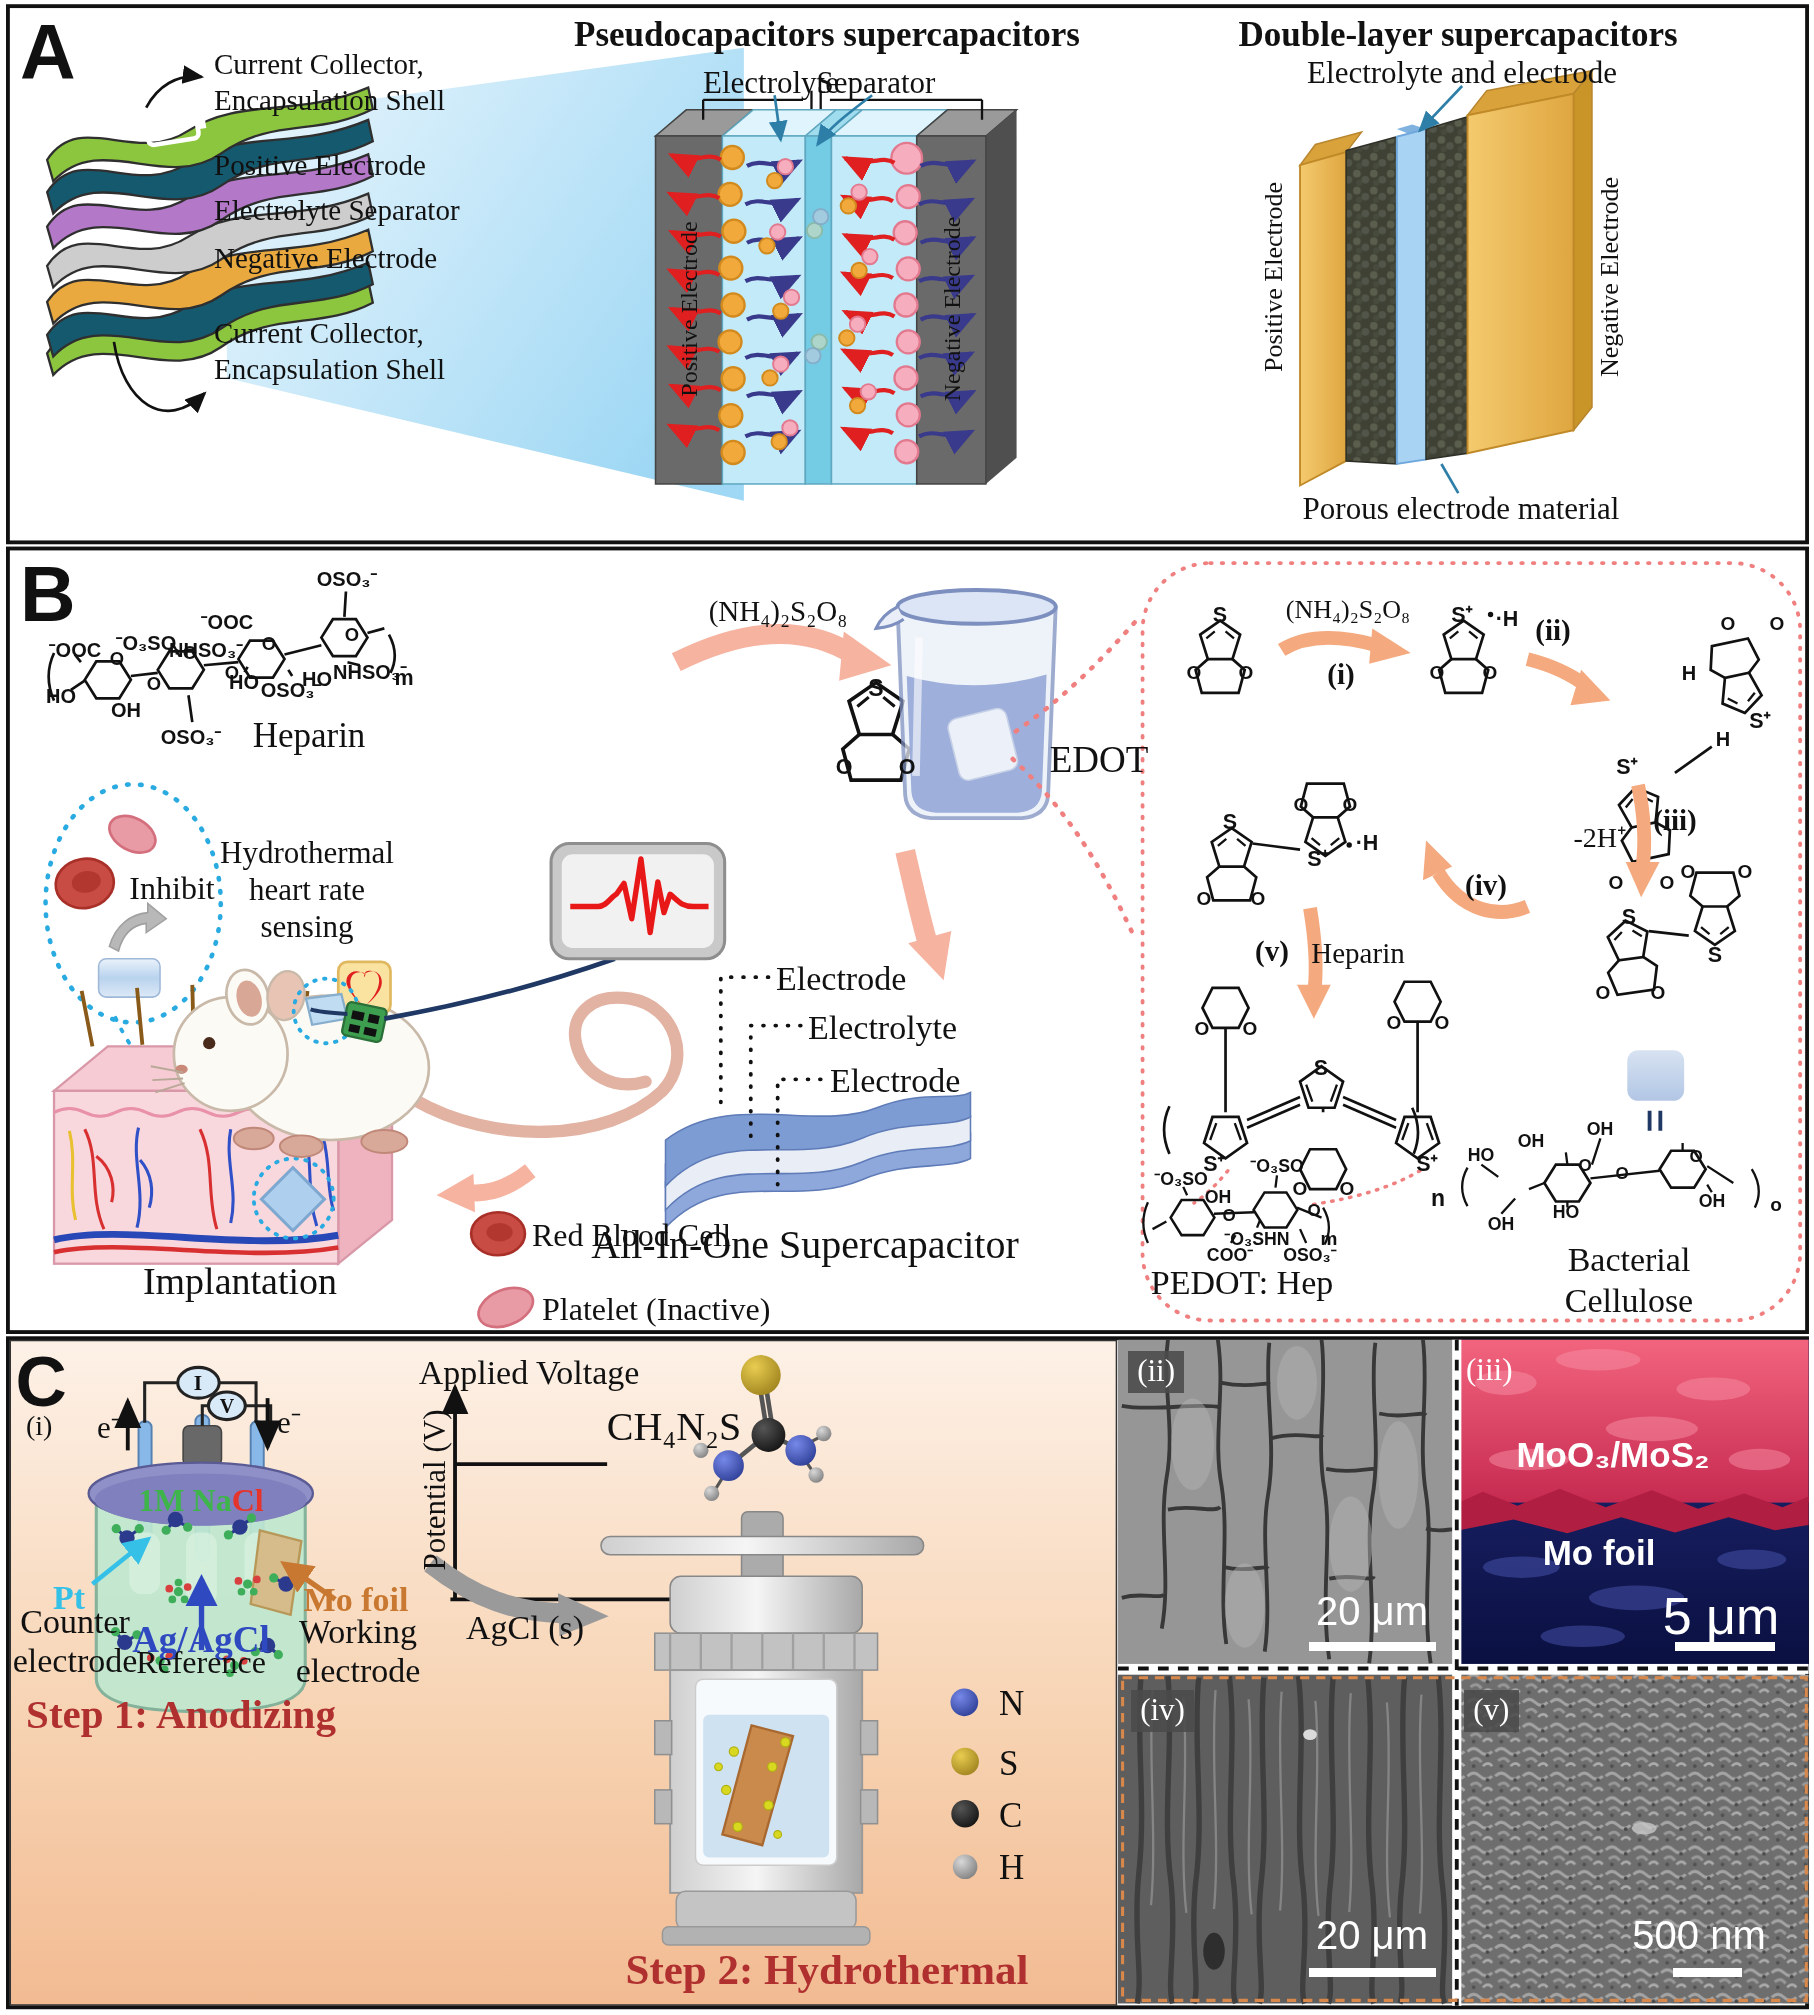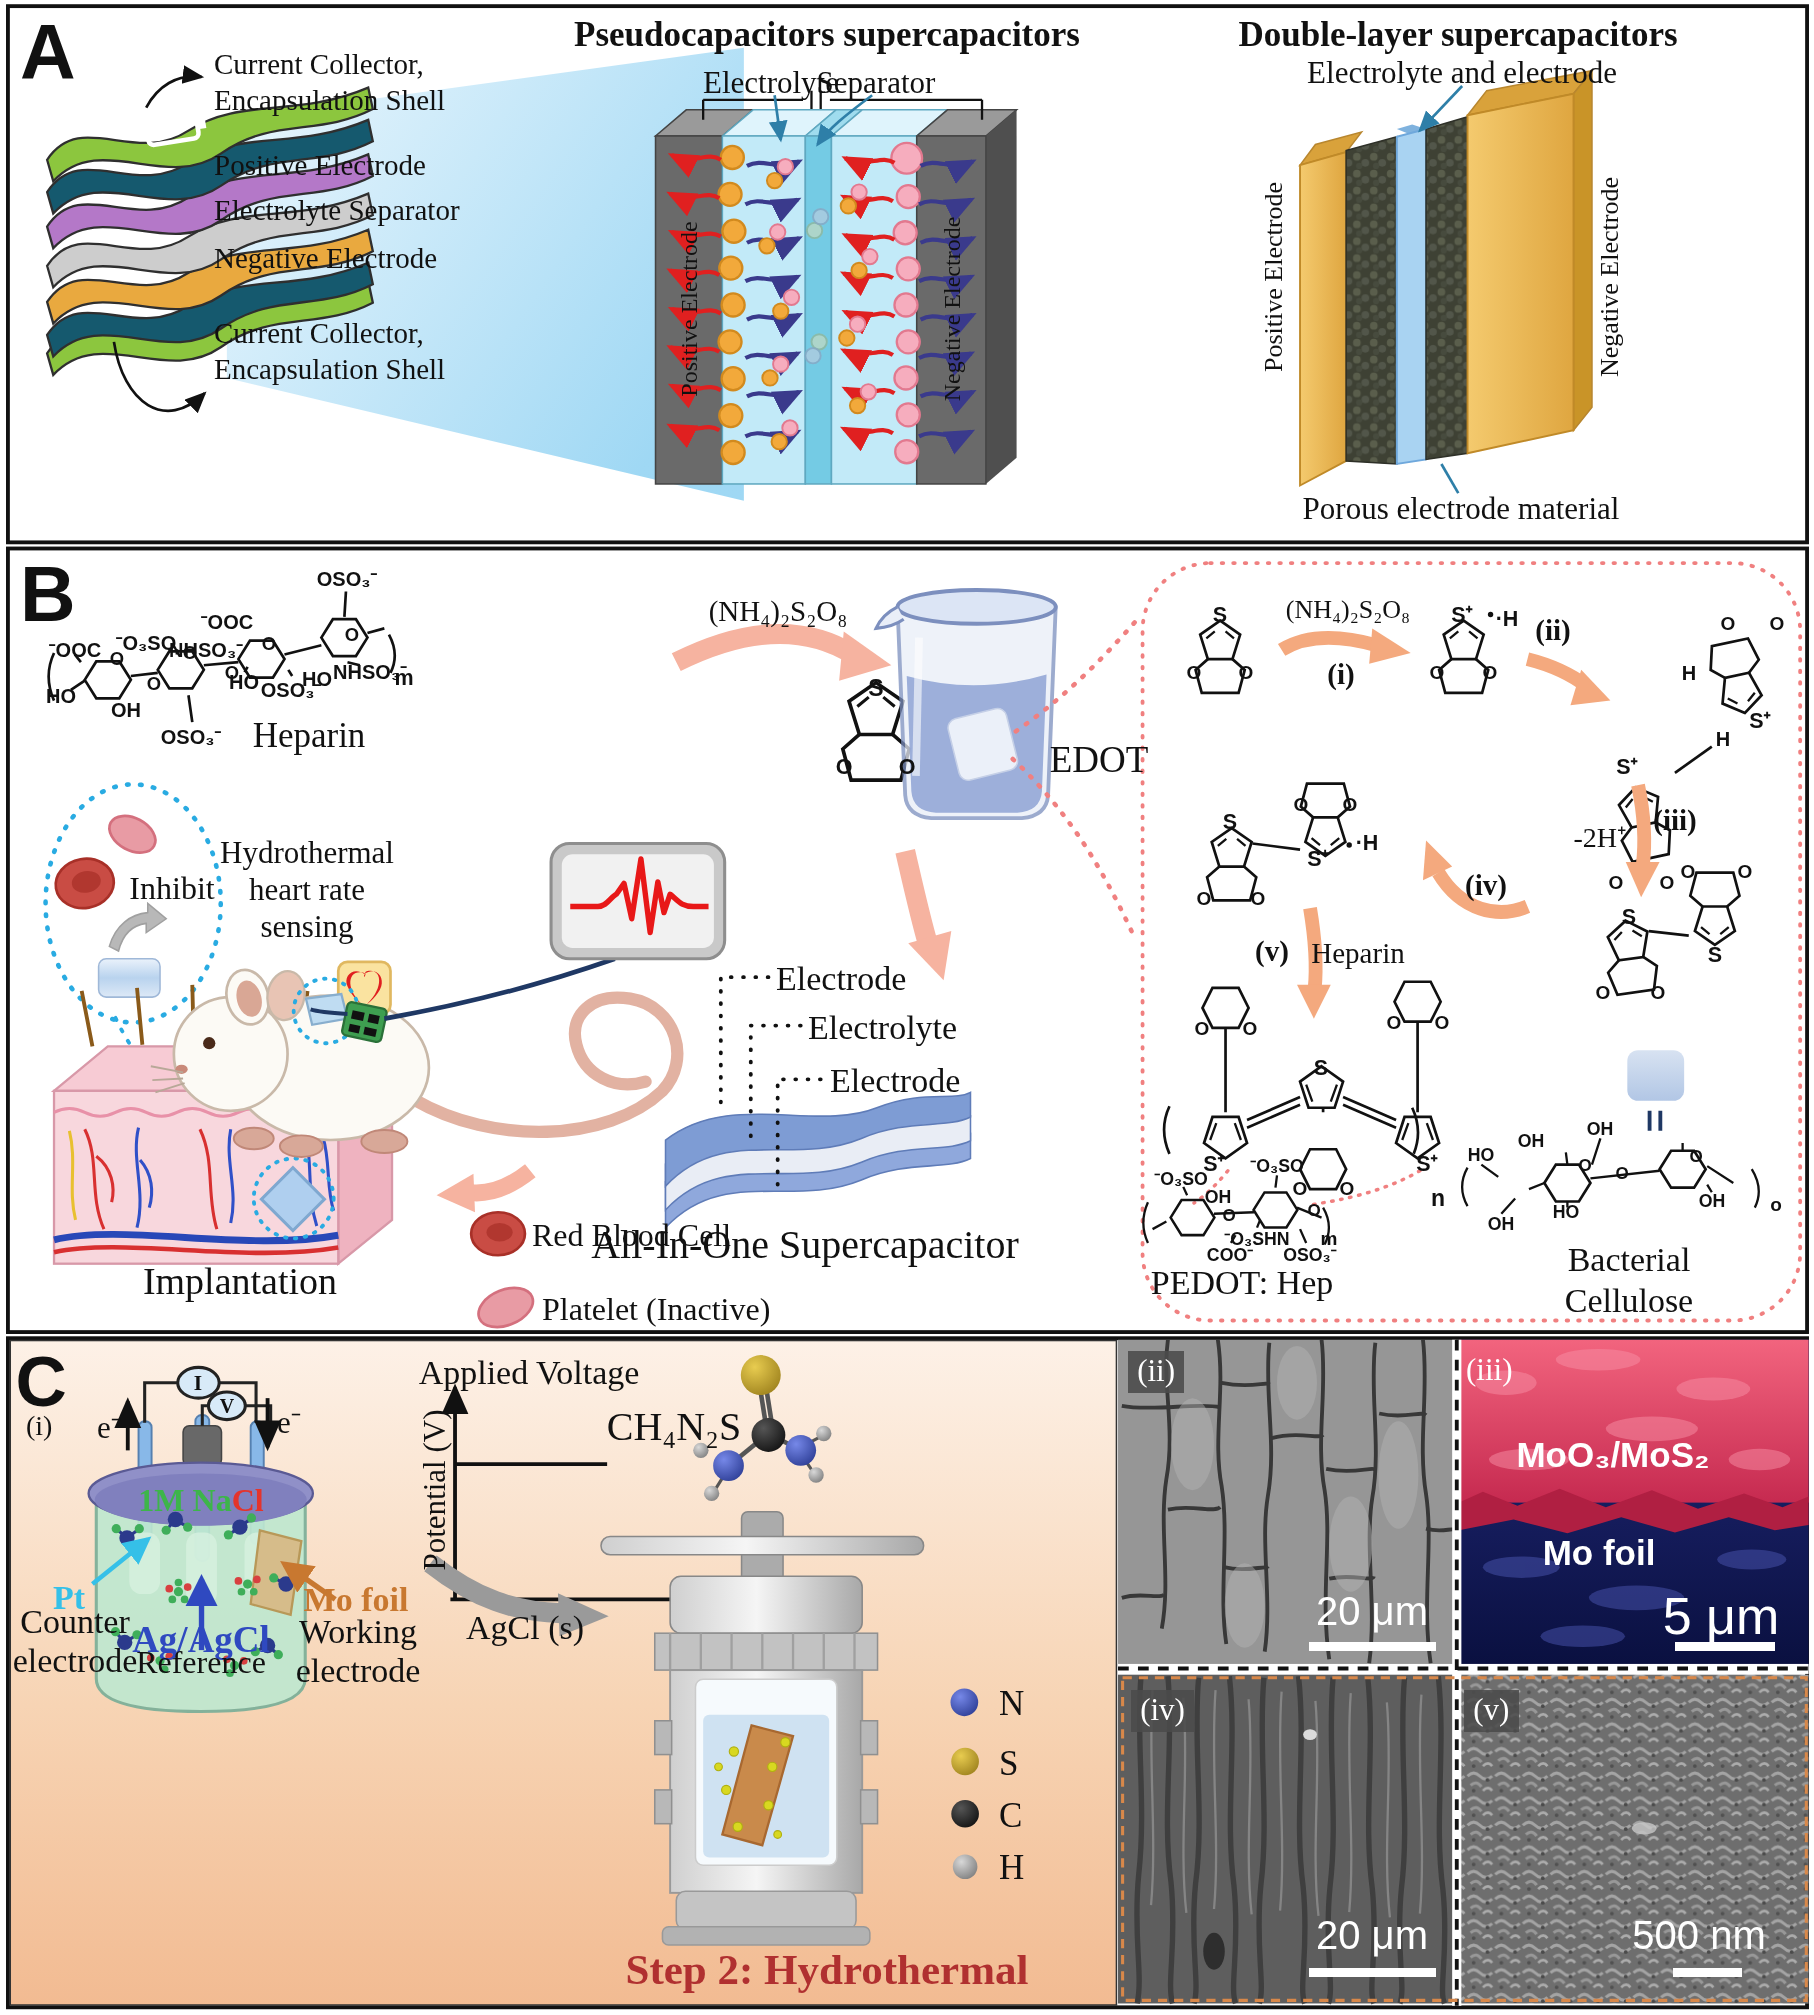--- a/index.html
+++ b/index.html
@@ -750,20 +750,21 @@
 <div class="t ser b ct" style="left:227px;top:1406px;font-size:20px;">V</div>
 <div class="t ser b ct" style="left:201px;top:1500px;font-size:32px;white-space:nowrap;"><span style="color:#3DB54A">1M Na</span><span style="color:#E4342C">Cl</span></div>
 <div class="t ser b ct" style="left:69px;top:1598px;font-size:34px;color:#35C0E8;">Pt</div>
 <div class="t ser ct pre" style="left:75px;top:1641px;font-size:34px;line-height:1.15;">Counter
 electrode</div>
 <div class="t ser b cx" style="left:201px;top:1618px;font-size:37px;color:#2F49C0;white-space:nowrap;">Ag/AgCl</div>
 <div class="t ser cx" style="left:201px;top:1644px;font-size:32px;">Reference</div>
 <div class="t ser b cx" style="left:356px;top:1581px;font-size:34px;color:#C87830;white-space:nowrap;">Mo foil</div>
 <div class="t ser cx pre" style="left:358px;top:1612px;font-size:34px;line-height:1.15;">Working
 electrode</div>
+<div class="t ser b cx" style="left:181px;top:1690px;font-size:41px;color:#B03030;white-space:nowrap;">Step 1: Anodizing</div>
 <div class="t ser cx" style="left:529px;top:1354px;font-size:34px;white-space:nowrap;">Applied Voltage</div>
 <div class="t ser vrt" style="left:435px;top:1490px;font-size:31px;">Potential (V)</div>
 <div class="t ser cx" style="left:525px;top:1609px;font-size:34px;white-space:nowrap;">AgCl (s)</div>
 <div class="t ser cx" style="left:674px;top:1403px;font-size:40px;white-space:nowrap;">CH₄N₂S</div>
 <div class="t ser" style="left:999px;top:1684px;font-size:35px;">N</div>
 <div class="t ser" style="left:999px;top:1744px;font-size:35px;">S</div>
 <div class="t ser" style="left:999px;top:1796px;font-size:35px;">C</div>
 <div class="t ser" style="left:999px;top:1848px;font-size:35px;">H</div>
 <div class="t ser b cx" style="left:827px;top:1945px;font-size:43px;color:#B03030;white-space:nowrap;">Step 2: Hydrothermal</div>
 

